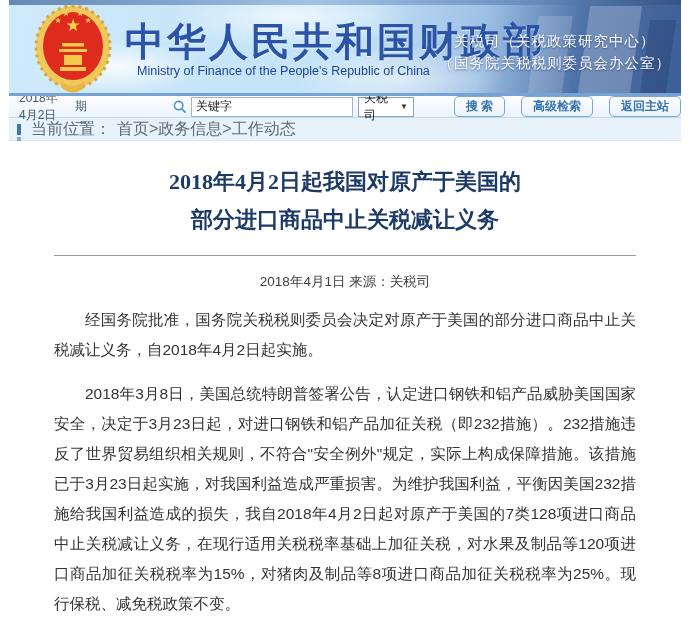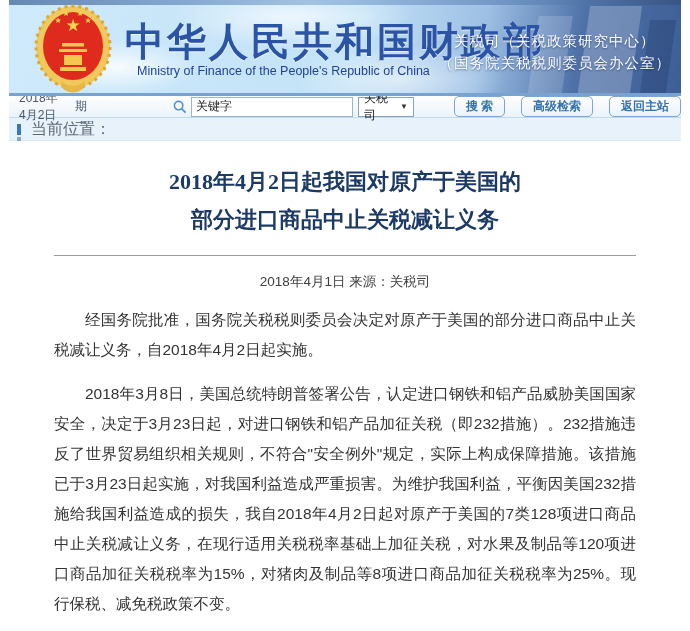--- a/index.html
+++ b/index.html
@@ -155,20 +155,21 @@
       <span class="caret">▼</span>
     </div>
     <div class="btn btn-search">搜 索</div>
     <div class="btn">高级检索</div>
     <div class="btn">返回主站</div>
   </div>
 
   <div class="breadcrumb">
     <span class="crumb-marker"></span>
     <span class="crumb-label">当前位置：</span>
+    <span class="crumb-path">首页&gt;政务信息&gt;工作动态</span>
   </div>
 
   <div class="content">
     <h1 class="article-title">
       <div>2018年4月2日起我国对原产于美国的</div>
       <div>部分进口商品中止关税减让义务</div>
     </h1>
     <hr class="divider">
     <div class="meta">2018年4月1日 来源：关税司</div>
     <div class="paras">

